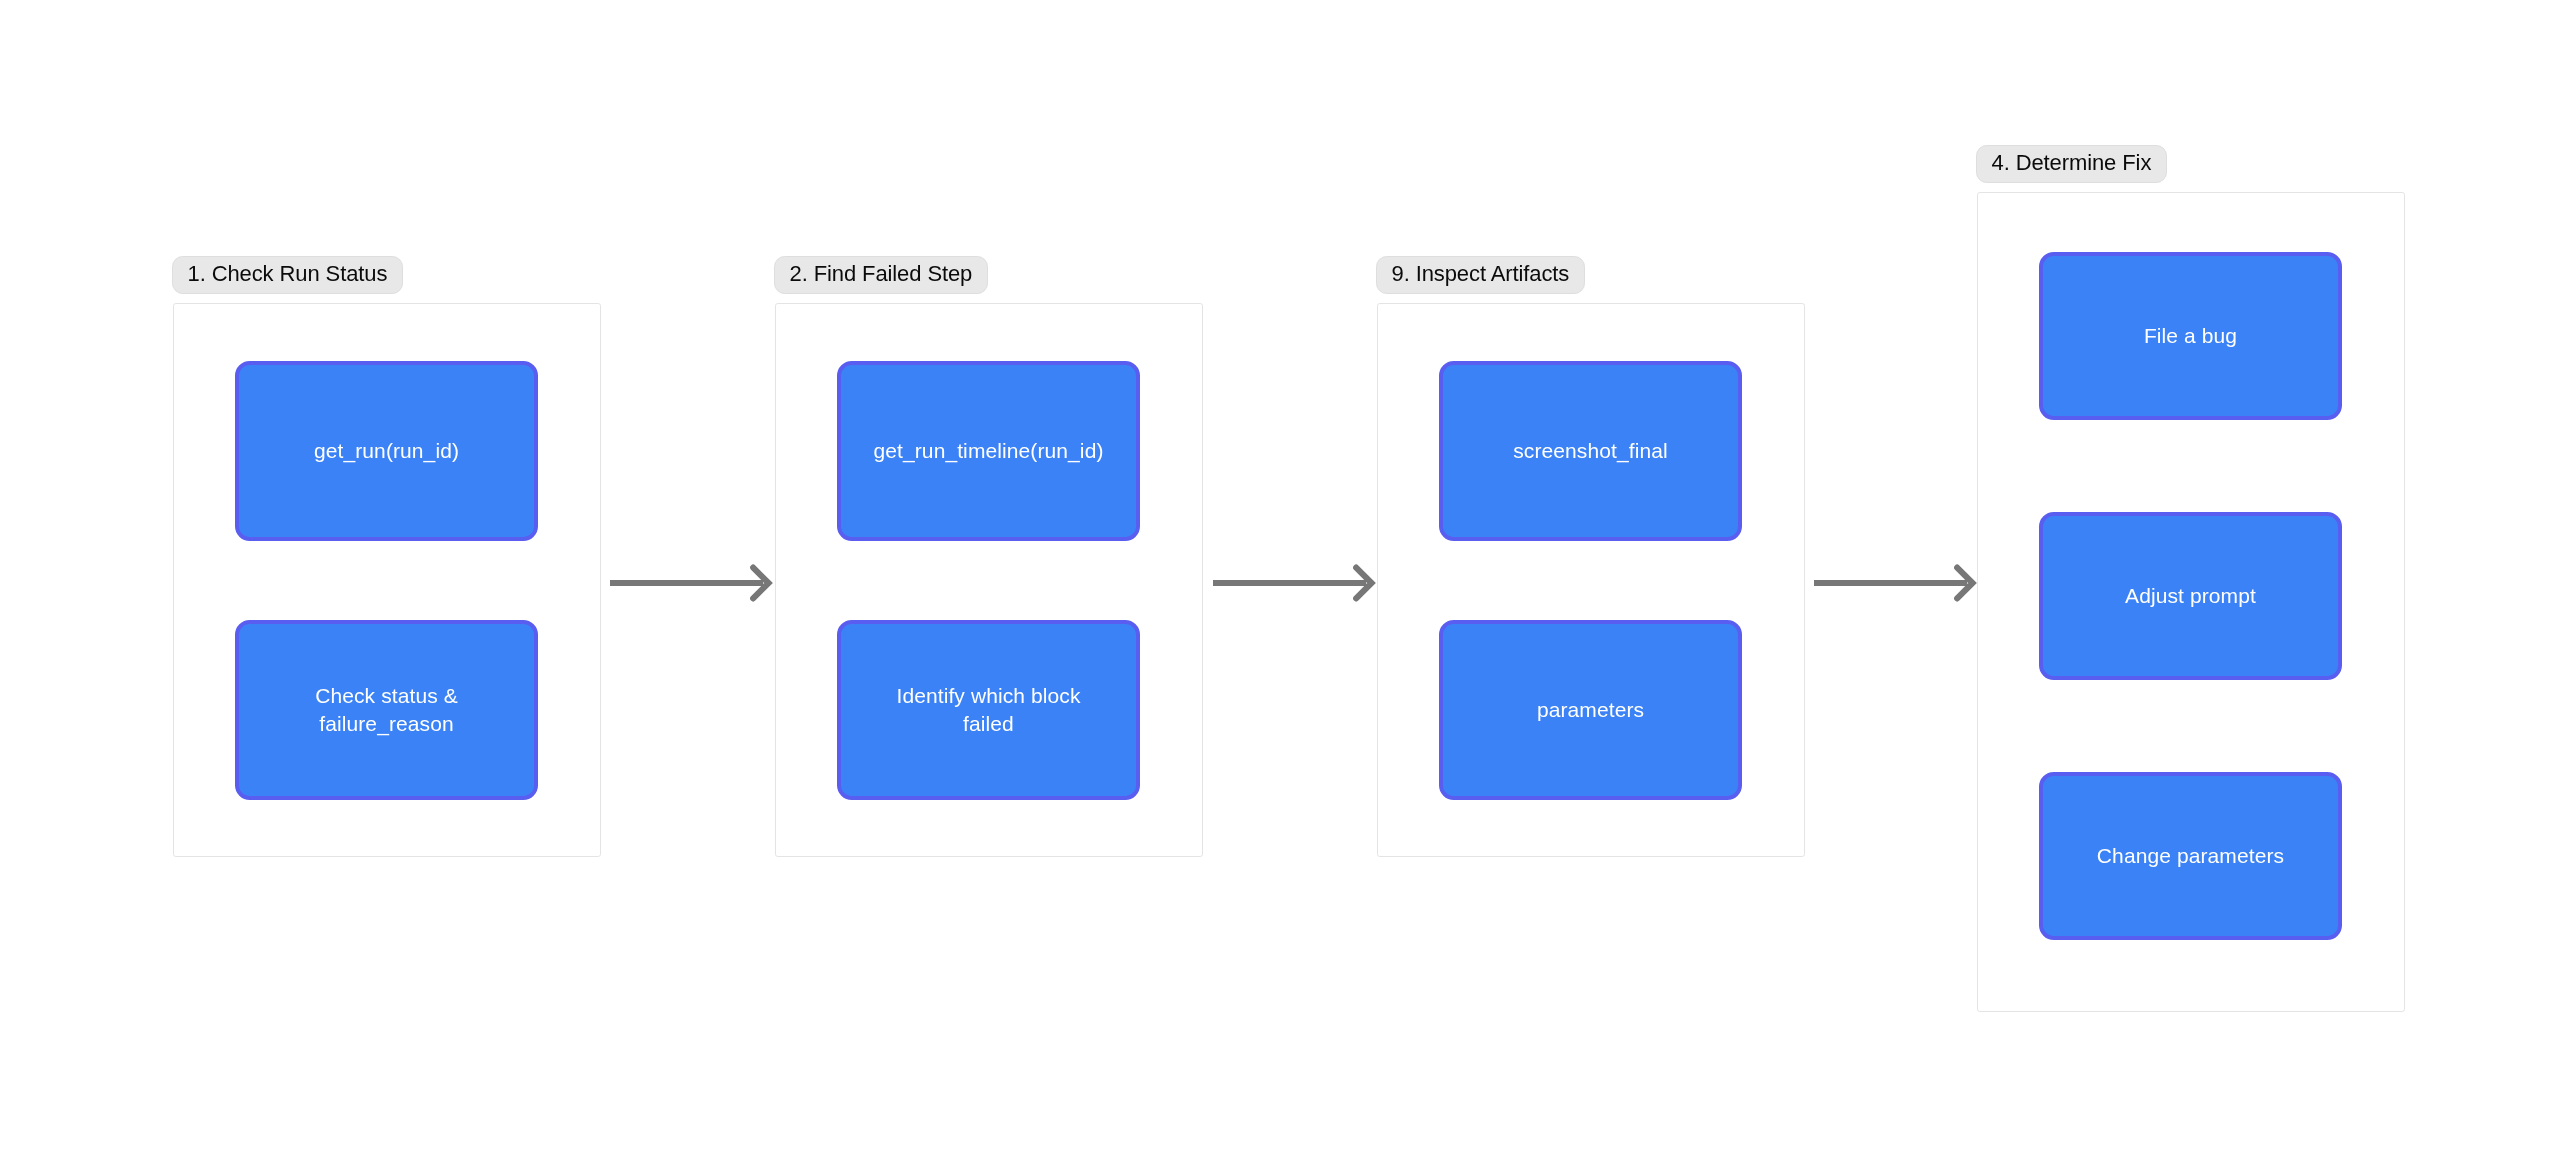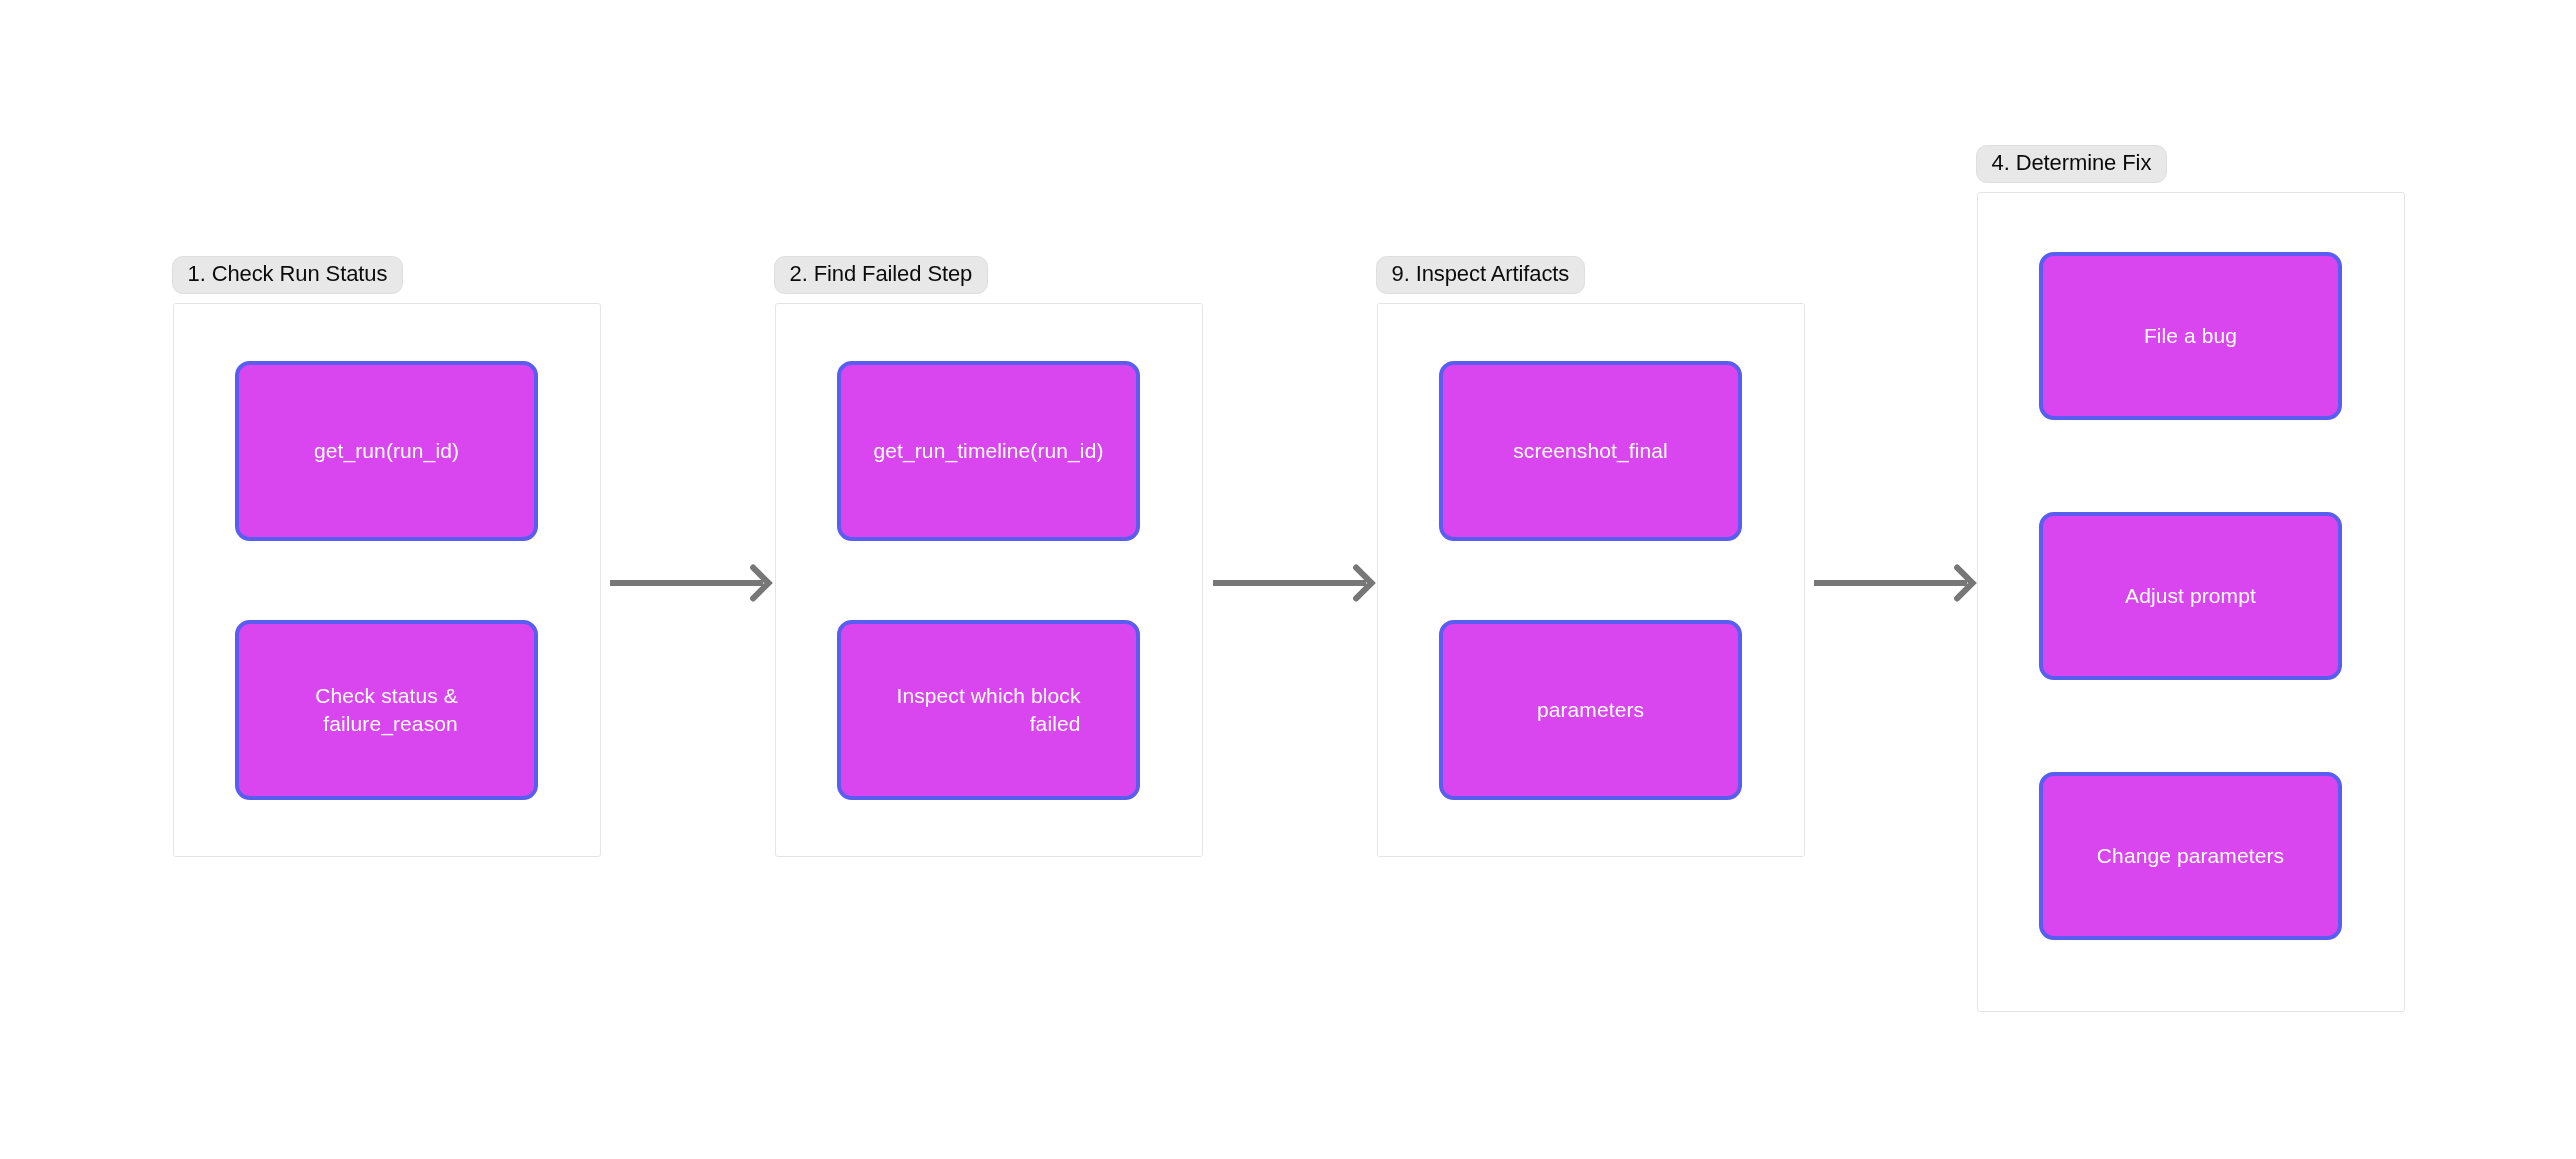--- a/index.html
+++ b/index.html
@@ -53,27 +53,27 @@
     line-height: 1.08;
     color: #0b0b0b;
     white-space: nowrap;
     letter-spacing: -0.1px;
   }
 
   
   .node {
     position: absolute;
     box-sizing: border-box;
-    background: #d946ef;
+    background: #3b82f6;
     border: 4.7px solid #5a5ef0;
     border-radius: 14.8px;
     display: flex;
     align-items: center;
     justify-content: center;
-    text-align: right;
+    text-align: center;
     color: #ffffff;
     font-size: 21px;
     line-height: 1.32;
     padding: 4px 10.7px;
     letter-spacing: 0.1px;
   }
   .node span {
     display: block;
     white-space: pre-line;
   }
@@ -115,21 +115,21 @@
 
   <div class="cluster" style="left:775px; top:303px; width:428px; height:554px;">
     <div class="cluster-frame"></div>
     <div class="cluster-label">2. Find Failed Step</div>
 
     <div class="node" style="left:62px; top:58px; width:303px; height:180px;">
       <span>get_run_timeline(run_id)</span>
     </div>
 
     <div class="node" style="left:62px; top:317px; width:303px; height:180px;">
-      <span>Inspect which block
+      <span>Identify which block
 failed</span>
     </div>
   </div>
 
   <div class="edge" style="left:1213px; top:562px; width:168px; height:42px;">
     <svg width="168" height="42" viewBox="0 0 250 62" fill="none">
       <line x1="0" y1="31" x2="228" y2="31" stroke="#777777" stroke-width="9" stroke-linecap="butt"></line>
       <polyline points="213,8 236,31 213,54" fill="none" stroke="#777777" stroke-width="9" stroke-linecap="round" stroke-linejoin="miter"></polyline>
     </svg>
   </div>

